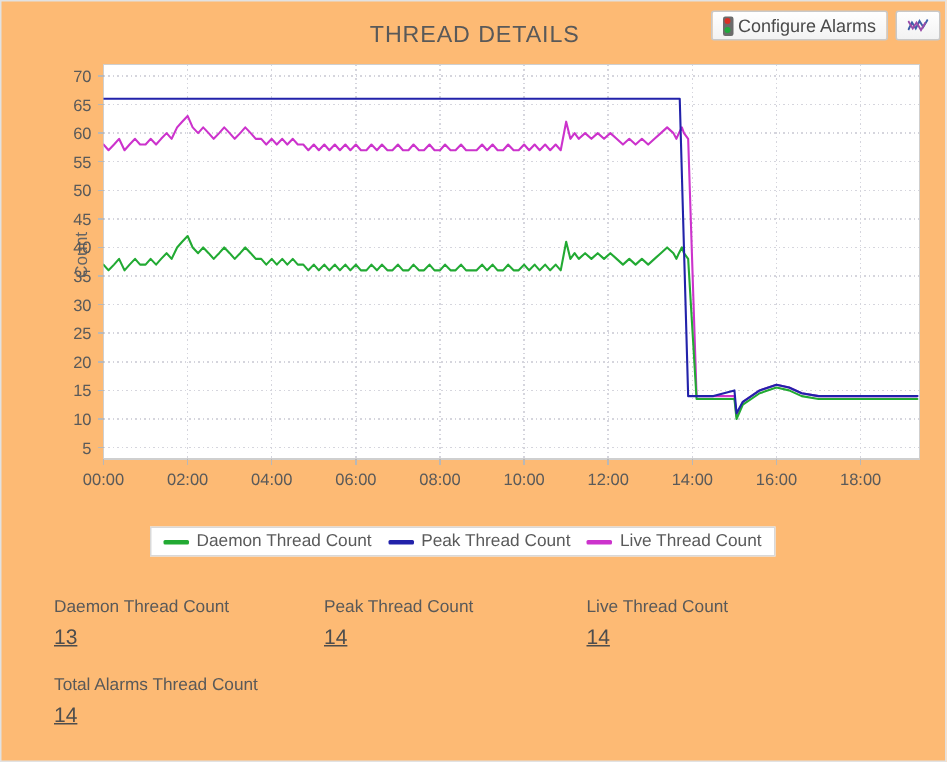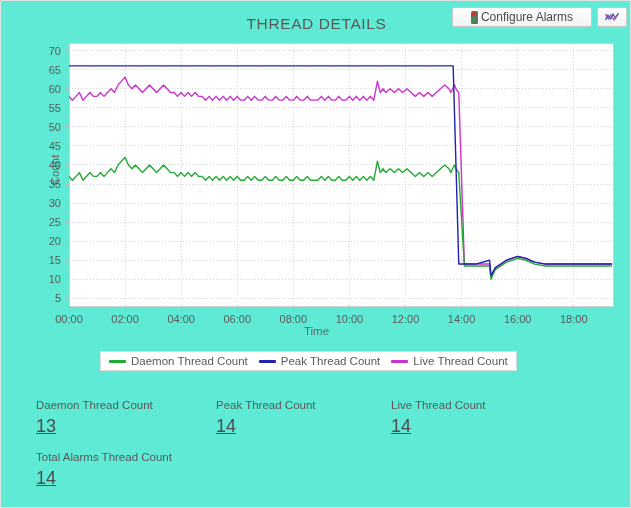--- a/index.html
+++ b/index.html
@@ -10,21 +10,21 @@
   }
   body {
     font-family: "Liberation Sans", sans-serif;
     color: #555555;
     -webkit-font-smoothing: antialiased;
   }
   #panel {
     position: relative;
     width: 631px;
     height: 508px;
-    background: #5eead4;
+    background: #fdba74;
     border: 1px solid #e2e2e2;
     box-sizing: border-box;
     overflow: hidden;
   }
 
   
   #header {
     position: absolute;
     left: 0; top: 0;
     width: 631px;
@@ -45,21 +45,21 @@
     right: 5px; top: 6px;
     display: flex;
     align-items: center;
     gap: 5px;
   }
   .tool-btn {
     display: inline-flex;
     align-items: center;
     gap: 3px;
     height: 20px;
-    padding: 0 18px;
+    padding: 0 7px;
     background: linear-gradient(#ffffff, #f2f2f2);
     border: 1px solid #c9c9c9;
     border-radius: 2px;
     font-size: 12px;
     color: #4a4a4a;
     box-sizing: border-box;
     cursor: pointer;
     white-space: nowrap;
   }
   .tool-btn.icon-only { padding: 0 7px; }
@@ -166,21 +166,21 @@
     position: absolute;
     top: 0;
   }
   .stat-label {
     font-size: 11.5px;
     color: #595959;
     white-space: nowrap;
     margin-bottom: 5px;
   }
   .stat-value {
-    font-size: 18px;
+    font-size: 14px;
     color: #4d4d4d;
     text-decoration: underline;
     cursor: pointer;
     display: inline-block;
   }
   .col1 { left: 35px; }
   .col2 { left: 215px; }
   .col3 { left: 390px; }
 </style>
 </head>
@@ -206,21 +206,20 @@
             <polyline points="0.5,8 3,3 5.5,7 8,2 10.5,6 13.5,1" fill="none" stroke="#3b5fa8" stroke-width="1.3"></polyline>
             <polyline points="0.5,2 3.5,7 6,3 9,8 12,3" fill="none" stroke="#9a4da8" stroke-width="1.3"></polyline>
           </svg>
         </span>
       </div>
     </div>
   </div>
 
   <div id="plot-wrap">
     <div id="y-axis-title">Count</div>
-    <div id="x-axis-title">Time</div>
     <svg id="plot-svg" width="631" height="300">
         <rect x="68" y="4" width="544" height="263" fill="#ffffff"></rect>
         <line x1="68" y1="259.3768115942029" x2="612" y2="259.3768115942029" stroke="#d5d5dd" stroke-width="1" stroke-dasharray="1,2" shape-rendering="crispEdges"></line>
         <line x1="68" y1="240.31884057971016" x2="612" y2="240.31884057971016" stroke="#d5d5dd" stroke-width="1" stroke-dasharray="1,2" shape-rendering="crispEdges"></line>
         <line x1="68" y1="221.26086956521738" x2="612" y2="221.26086956521738" stroke="#d5d5dd" stroke-width="1" stroke-dasharray="1,2" shape-rendering="crispEdges"></line>
         <line x1="68" y1="202.20289855072463" x2="612" y2="202.20289855072463" stroke="#d5d5dd" stroke-width="1" stroke-dasharray="1,2" shape-rendering="crispEdges"></line>
         <line x1="68" y1="183.14492753623188" x2="612" y2="183.14492753623188" stroke="#d5d5dd" stroke-width="1" stroke-dasharray="1,2" shape-rendering="crispEdges"></line>
         <line x1="68" y1="164.08695652173913" x2="612" y2="164.08695652173913" stroke="#d5d5dd" stroke-width="1" stroke-dasharray="1,2" shape-rendering="crispEdges"></line>
         <line x1="68" y1="145.02898550724638" x2="612" y2="145.02898550724638" stroke="#d5d5dd" stroke-width="1" stroke-dasharray="1,2" shape-rendering="crispEdges"></line>
         <line x1="68" y1="125.9710144927536" x2="612" y2="125.9710144927536" stroke="#d5d5dd" stroke-width="1" stroke-dasharray="1,2" shape-rendering="crispEdges"></line>

